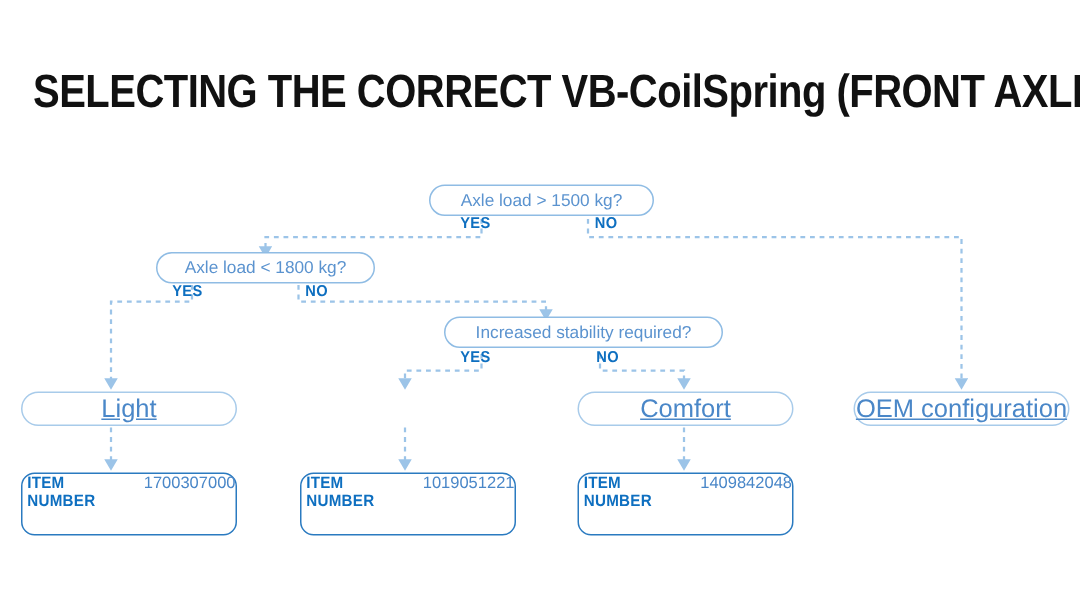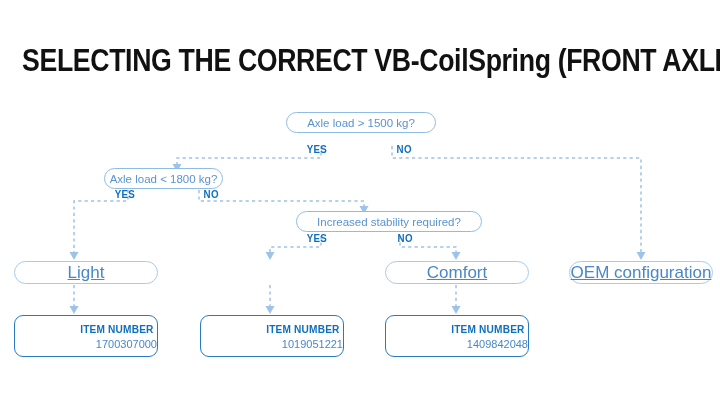--- a/index.html
+++ b/index.html
@@ -58,22 +58,22 @@
   }
 
   
   .itembox{
     position:absolute;
     box-sizing:border-box;
     border:1.4px solid #2a7ac0;
     border-radius:9px;
     background:#ffffff;
     display:flex;
-    flex-direction:column;
-    align-items:flex-end;
+    flex-direction:row;
+    align-items:flex-start;
     justify-content:center;
     gap:3px;
   }
   .itembox .lbl{
     font-weight:bold;
     font-size:11px;
     letter-spacing:0.2px;
     color:#0e6fc0;
     transform:scaleX(0.92);
   }
@@ -119,25 +119,25 @@
       <path d="M321,236 L321,247 L270,247 L270,256" marker-end="url(#arw)"></path>
 
       <path d="M400,236 L400,247 L456,247 L456,256" marker-end="url(#arw)"></path>
 
       <path d="M74,285 L74,310" marker-end="url(#arw)"></path>
       <path d="M270,285 L270,310" marker-end="url(#arw)"></path>
       <path d="M456,285 L456,310" marker-end="url(#arw)"></path>
     </g>
   </svg>
 
-  <div class="node decision" style="left:286px; top:112px; width:150px;">Axle load &gt; 1500 kg?</div>
+  <div class="node decision" style="left:286px; top:123px; width:150px;">Axle load &gt; 1500 kg?</div>
   <div class="branch" style="left:306px; top:143px;">YES</div>
   <div class="branch" style="left:396px; top:143px;">NO</div>
 
-  <div class="node decision" style="left:104px; top:168px; width:119px;">Axle load &lt; 1800 kg?</div>
+  <div class="node decision" style="left:104px; top:168px; width:146px;">Axle load &lt; 1800 kg?</div>
   <div class="branch" style="left:114px; top:188px;">YES</div>
   <div class="branch" style="left:203px; top:188px;">NO</div>
 
   <div class="node decision" style="left:296px; top:211px; width:186px;">Increased stability required?</div>
   <div class="branch" style="left:306px; top:232px;">YES</div>
   <div class="branch" style="left:397px; top:232px;">NO</div>
 
   <div class="node outcome" style="left:14px; top:261px; width:144px;">Light</div>
   <div class="node outcome" style="left:569px; top:261px; width:144px;">OEM configuration</div>
   <div class="node outcome" style="left:385px; top:261px; width:144px;">Comfort</div>

